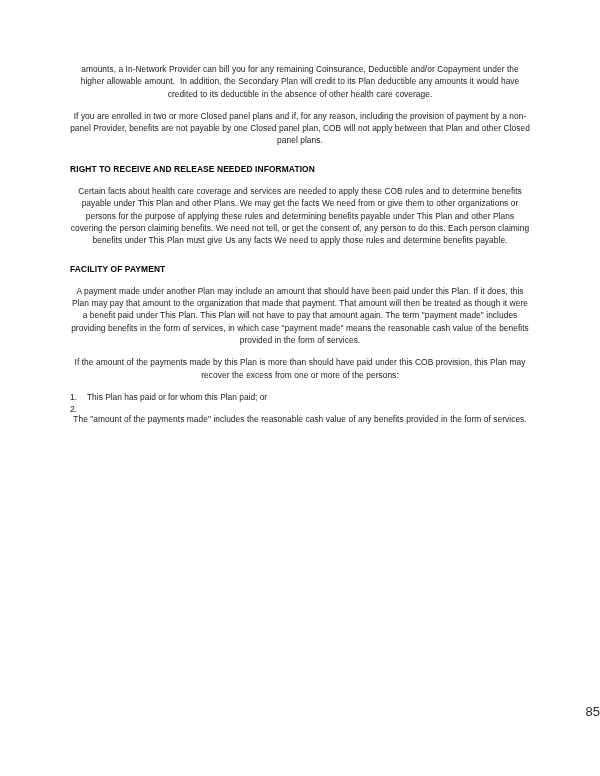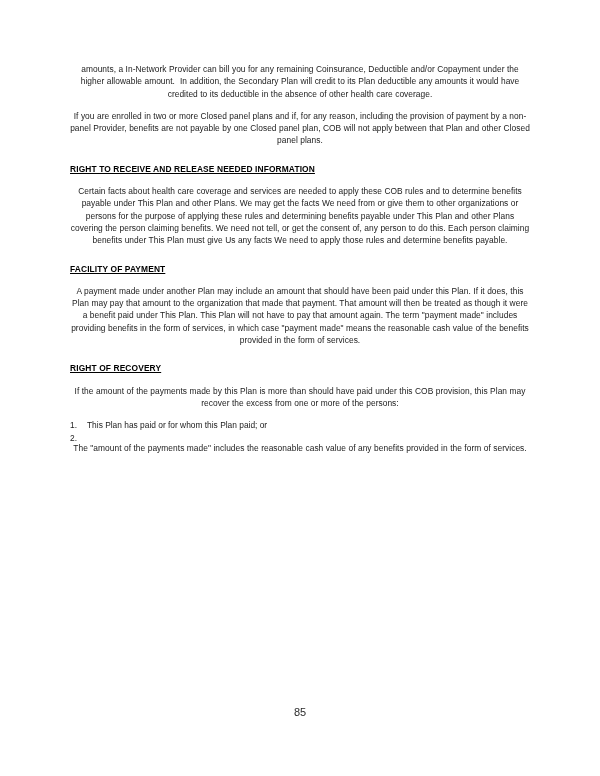--- a/index.html
+++ b/index.html
@@ -44,21 +44,20 @@
     white-space: pre-wrap;
   }
 
   h2.section-heading {
     margin: 16px 0 10px 0;
     font-size: 8.4px;
     line-height: 12.3px;
     font-weight: bold;
     color: #000000;
     letter-spacing: 0.015em;
-    text-decoration: underline;
   }
 
   ol.recovery-list {
     margin: 0 0 10px 0;
     padding: 0;
     list-style: none;
     counter-reset: recitem;
   }
 
   ol.recovery-list > li {
@@ -79,22 +78,22 @@
     font-size: 8.4px;
     line-height: 12.3px;
     color: #1b1b1b;
   }
 
   .page-number {
     position: absolute;
     left: 0;
     right: 0;
     top: 706px;
-    text-align: center;
-    font-size: 11px;
+    text-align: right;
+    font-size: 13px;
     line-height: 12px;
     color: #2b2b2b;
   }
 </style>
 </head>
 <body>
 
 <div class="page">
 
   <div class="content">
@@ -104,21 +103,20 @@
     <p class="body-text">If you are enrolled in two or more Closed panel plans and if, for any reason, including the provision of payment by a non-panel Provider, benefits are not payable by one Closed panel plan, COB will not apply between that Plan and other Closed panel plans.</p>
 
     <h2 class="section-heading">RIGHT TO RECEIVE AND RELEASE NEEDED INFORMATION</h2>
 
     <p class="body-text">Certain facts about health care coverage and services are needed to apply these COB rules and to determine benefits payable under This Plan and other Plans. We may get the facts We need from or give them to other organizations or persons for the purpose of applying these rules and determining benefits payable under This Plan and other Plans covering the person claiming benefits. We need not tell, or get the consent of, any person to do this. Each person claiming benefits under This Plan must give Us any facts We need to apply those rules and determine benefits payable.</p>
 
     <h2 class="section-heading">FACILITY OF PAYMENT</h2>
 
     <p class="body-text">A payment made under another Plan may include an amount that should have been paid under this Plan. If it does, this Plan may pay that amount to the organization that made that payment. That amount will then be treated as though it were a benefit paid under This Plan. This Plan will not have to pay that amount again. The term "payment made" includes providing benefits in the form of services, in which case "payment made" means the reasonable cash value of the benefits provided in the form of services.</p>
 
-    <h2 class="section-heading">RIGHT OF RECOVERY</h2>
 
     <p class="body-text">If the amount of the payments made by this Plan is more than should have paid under this COB provision, this Plan may recover the excess from one or more of the persons:</p>
 
     <ol class="recovery-list">
       <li>
         <span class="marker">1.</span>
         <span>This Plan has paid or for whom this Plan paid; or</span>
       </li>
       <li>
         <span class="marker">2.</span>

